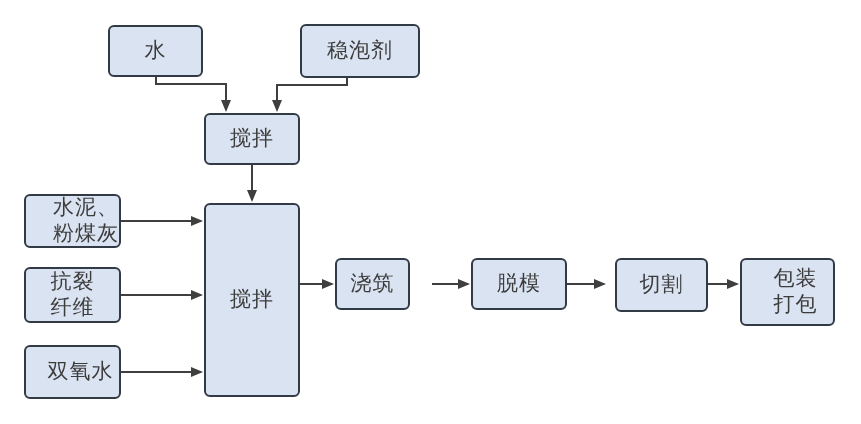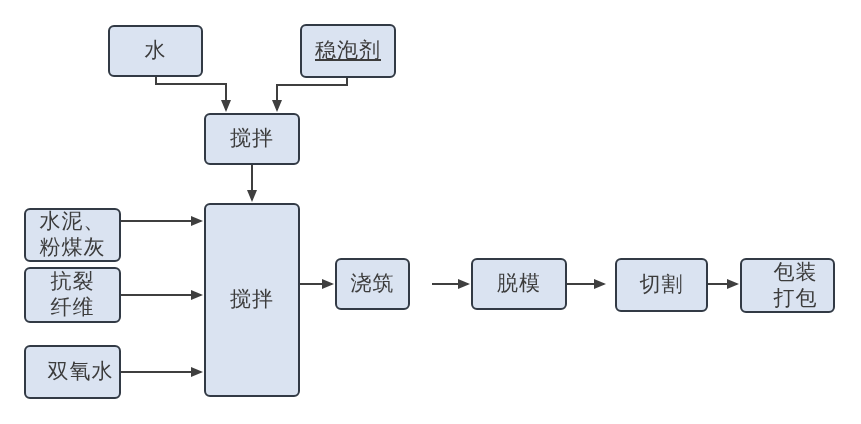--- a/index.html
+++ b/index.html
@@ -27,30 +27,30 @@
     align-items: center;
     justify-content: center;
     text-align: center;
     font-size: 21px;
     line-height: 1.22;
     color: #3c3c3c;
     white-space: pre-line;
     letter-spacing: 1px;
   }
   .n-water      { left:108px; top:25px;  width:95px; height:52px; }
-  .n-stabilizer { left:300px; top:24px;  width:96px; height:54px;text-decoration:underline; }
+  .n-stabilizer { left:300px; top:24px;  width:120px; height:54px; }
   .n-premix     { left:204px; top:113px; width:96px; height:52px; }
-  .n-cement     { left:24px;  top:208px; width:97px; height:54px; }
+  .n-cement     { left:24px;  top:194px; width:97px; height:54px;justify-content:flex-end; }
   .n-fiber      { left:24px;  top:267px; width:97px; height:56px; }
   .n-peroxide   { left:24px;  top:345px; width:97px; height:54px;padding-left:16px; }
   .n-mainmix    { left:204px; top:203px; width:96px; height:194px; }
   .n-pour       { left:335px; top:258px; width:75px; height:52px; }
   .n-demold     { left:471px; top:258px; width:96px; height:52px;align-items:center; }
   .n-cut        { left:607px; top:258px; width:93px; height:54px;margin-left:8px; }
-  .n-pack       { left:740px; top:258px; width:95px; height:55px;padding-left:16px; }
+  .n-pack       { left:740px; top:258px; width:95px; height:68px;padding-left:16px; }
 </style>
 </head>
 <body>
 
 <div class="canvas">
 
   <svg class="edges-layer" viewBox="0 0 861 424" xmlns="http://www.w3.org/2000/svg">
     <defs>
       <marker id="arrow" markerWidth="13" markerHeight="11" refX="10" refY="5" orient="auto" markerUnits="userSpaceOnUse">
         <path d="M0,0 L12,5 L0,10 Z" fill="#3f3f3f"></path>

